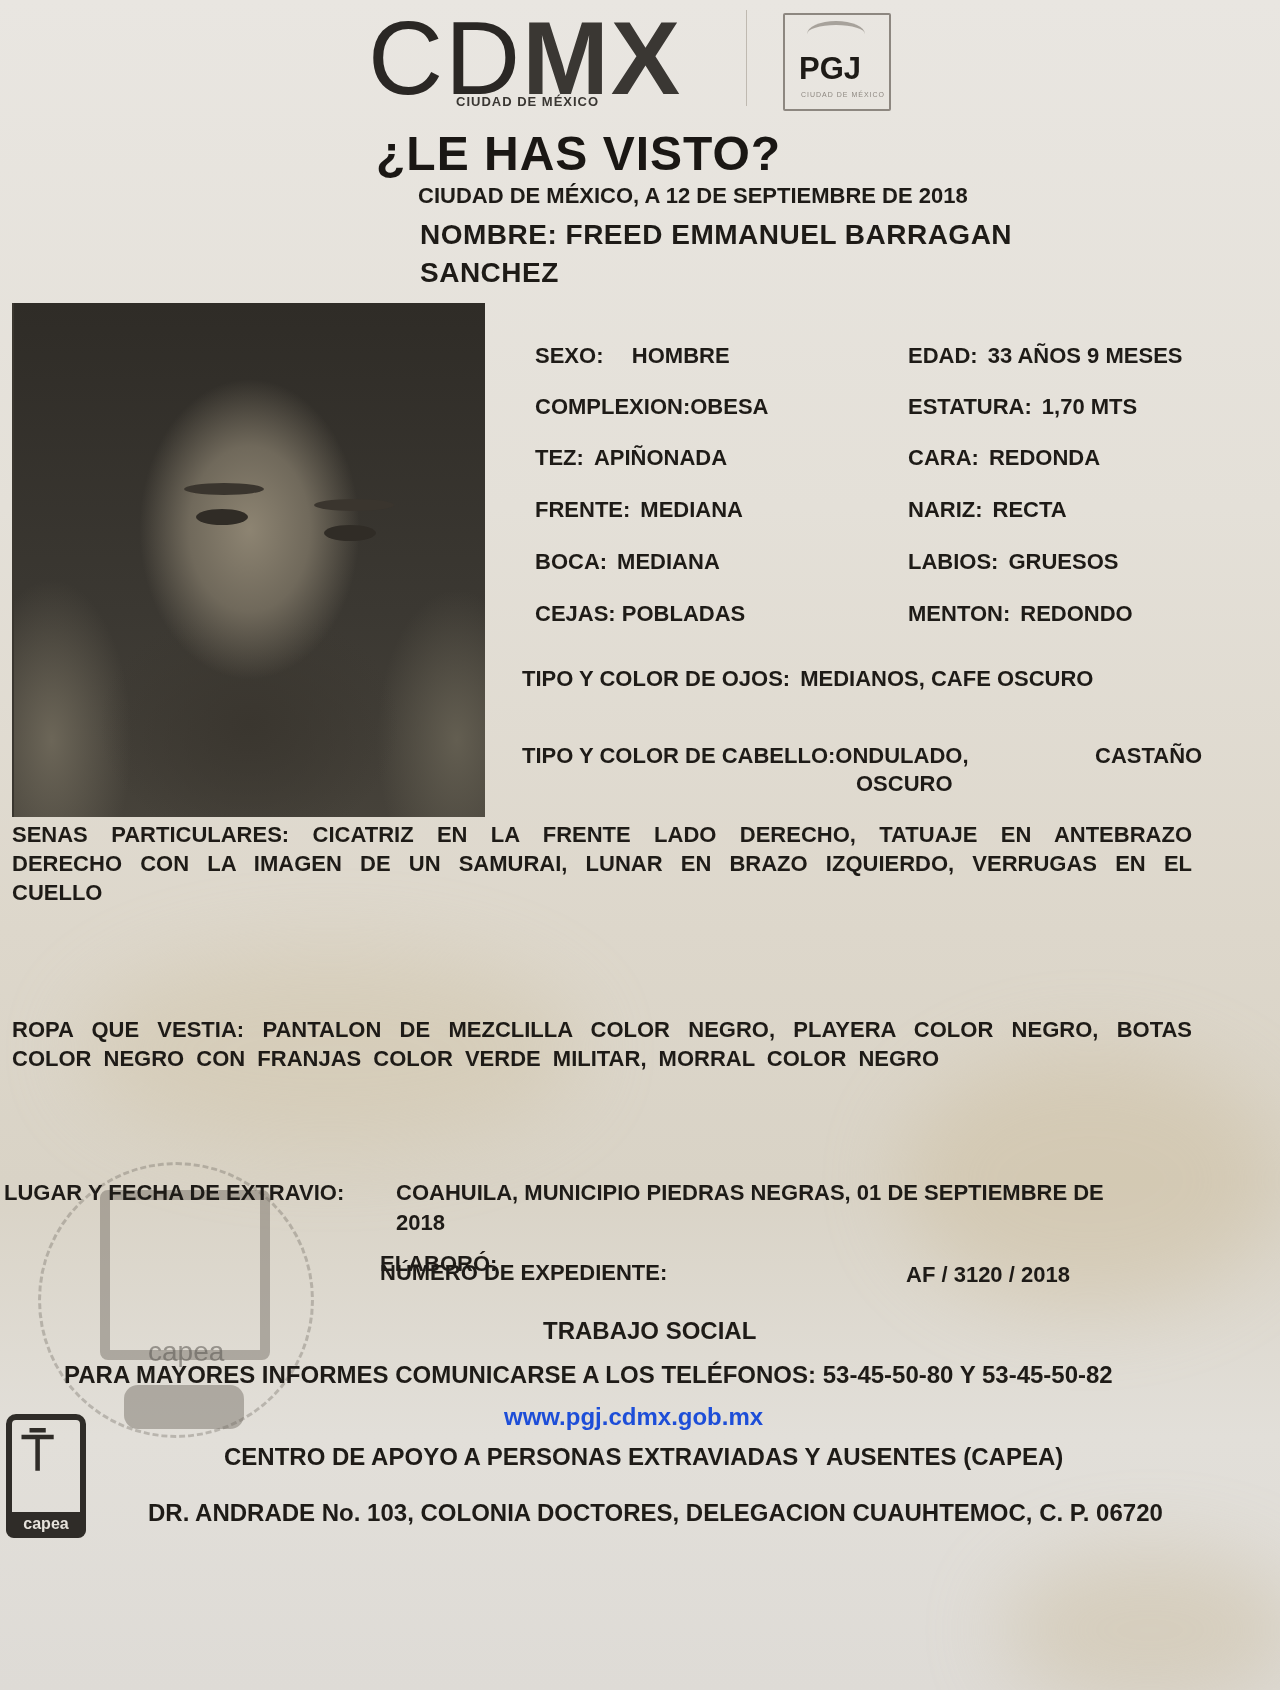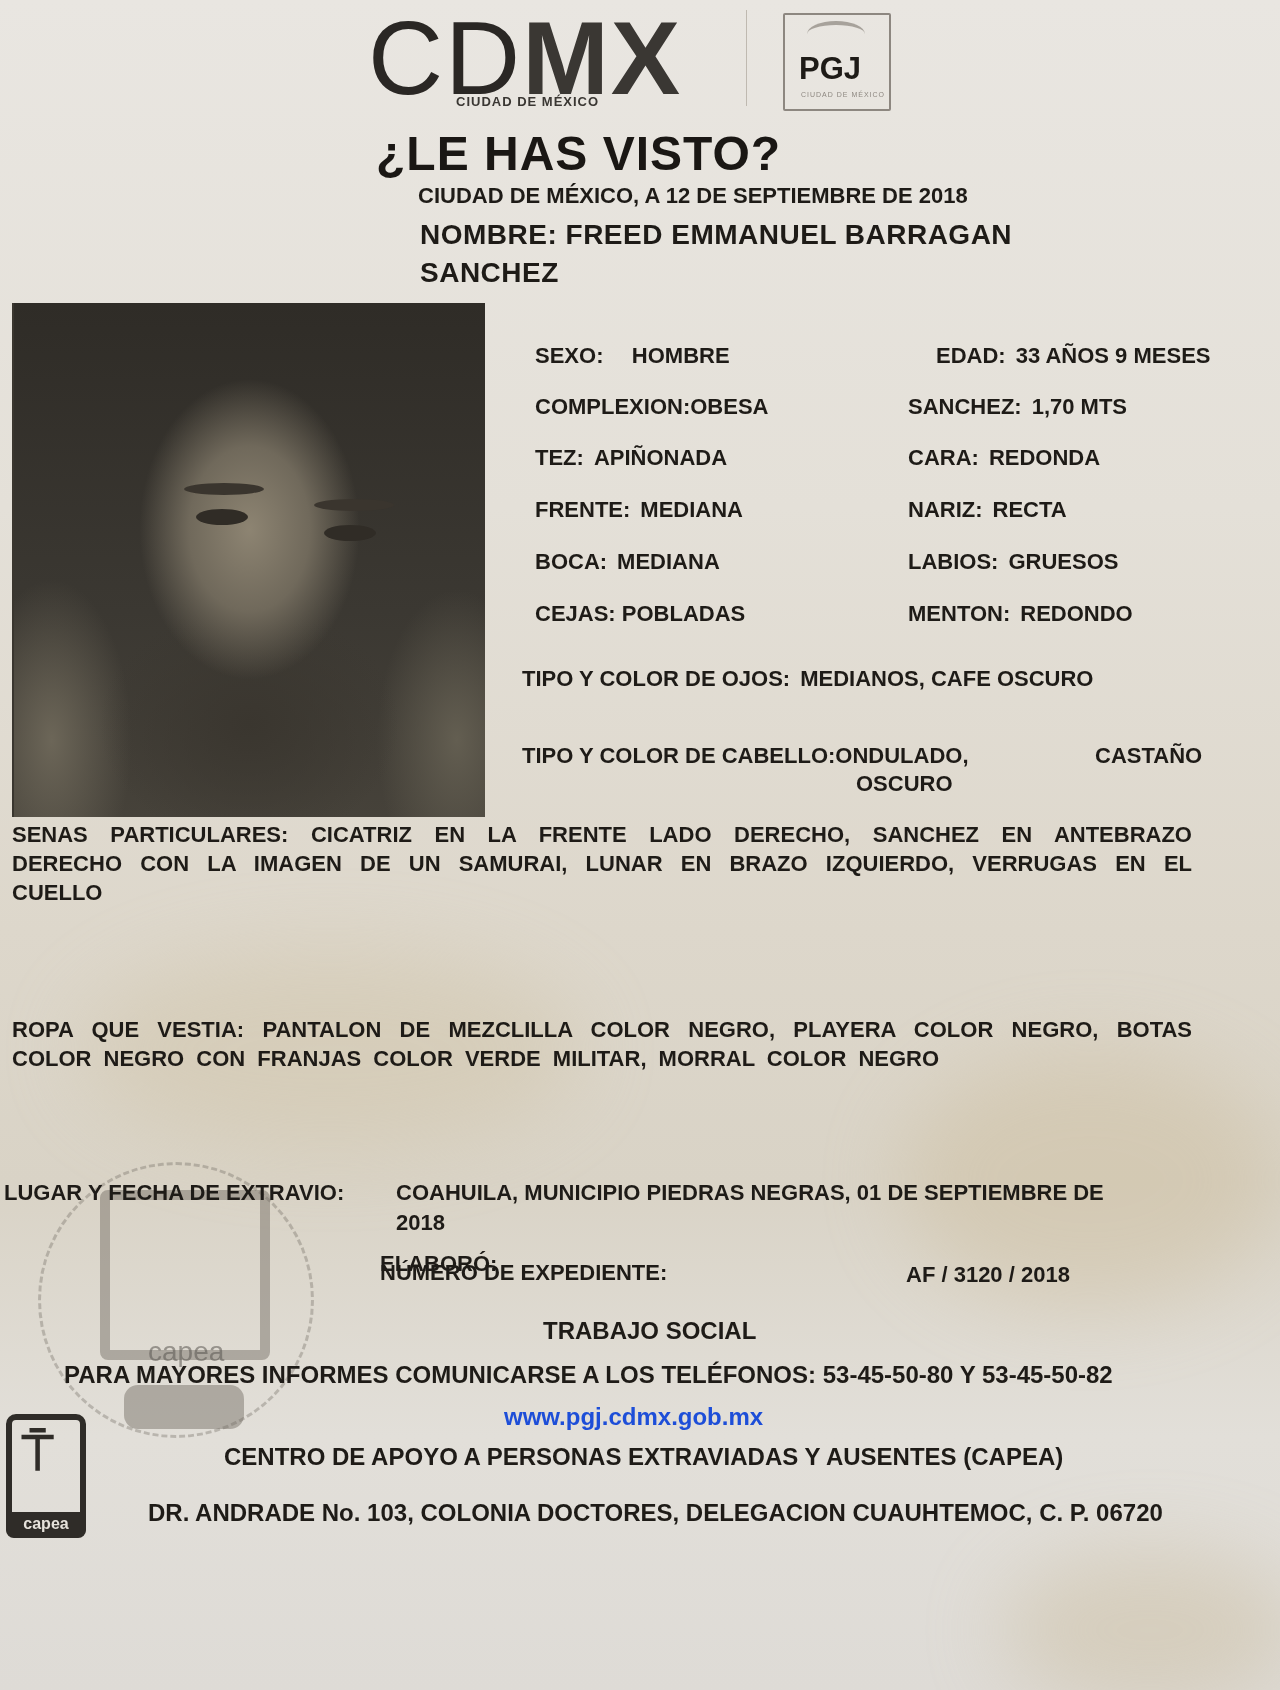--- a/index.html
+++ b/index.html
@@ -91,33 +91,33 @@
   <div class="eye" style="left:310px;top:222px;"></div>
 </div>
 
 <div class="abs attr" style="left:535px;top:343px;"><span class="lbl">SEXO:</span>&nbsp;&nbsp;&nbsp;<span>HOMBRE</span></div>
 <div class="abs attr" style="left:535px;top:394px;"><span>COMPLEXION:</span><span>OBESA</span></div>
 <div class="abs attr" style="left:535px;top:445px;"><span class="lbl">TEZ:</span><span>APIÑONADA</span></div>
 <div class="abs attr" style="left:535px;top:497px;"><span class="lbl">FRENTE:</span><span>MEDIANA</span></div>
 <div class="abs attr" style="left:535px;top:549px;"><span class="lbl">BOCA:</span><span>MEDIANA</span></div>
 <div class="abs attr" style="left:535px;top:601px;"><span>CEJAS:</span> <span>POBLADAS</span></div>
 
-<div class="abs attr" style="left:908px;top:343px;margin-left:28px;"><span class="lbl">EDAD:</span><span>33 AÑOS 9 MESES</span></div>
-<div class="abs attr" style="left:908px;top:394px;"><span class="lbl">SANCHEZ:</span><span>1,70 MTS</span></div>
+<div class="abs attr" style="left:908px;top:343px;"><span class="lbl">EDAD:</span><span>33 AÑOS 9 MESES</span></div>
+<div class="abs attr" style="left:908px;top:394px;"><span class="lbl">ESTATURA:</span><span>1,70 MTS</span></div>
 <div class="abs attr" style="left:908px;top:445px;"><span class="lbl">CARA:</span><span>REDONDA</span></div>
 <div class="abs attr" style="left:908px;top:497px;"><span class="lbl">NARIZ:</span><span>RECTA</span></div>
 <div class="abs attr" style="left:908px;top:549px;"><span class="lbl">LABIOS:</span><span>GRUESOS</span></div>
 <div class="abs attr" style="left:908px;top:601px;"><span class="lbl">MENTON:</span><span>REDONDO</span></div>
 
 <div class="abs attr" style="left:522px;top:666px;"><span class="lbl">TIPO Y COLOR DE OJOS:</span><span>MEDIANOS, CAFE OSCURO</span></div>
 <div class="abs attr" style="left:522px;top:743px;"><span>TIPO Y COLOR DE CABELLO:</span><span>ONDULADO,</span></div>
 <div class="abs attr" style="left:1095px;top:743px;">CASTAÑO</div>
 <div class="abs attr" style="left:856px;top:771px;">OSCURO</div>
 
-<div class="abs para" style="top:820px;">SENAS PARTICULARES: CICATRIZ EN LA FRENTE LADO DERECHO, SANCHEZ EN ANTEBRAZO DERECHO CON LA IMAGEN DE UN SAMURAI, LUNAR EN BRAZO IZQUIERDO, VERRUGAS EN EL CUELLO</div>
+<div class="abs para" style="top:820px;">SENAS PARTICULARES: CICATRIZ EN LA FRENTE LADO DERECHO, TATUAJE EN ANTEBRAZO DERECHO CON LA IMAGEN DE UN SAMURAI, LUNAR EN BRAZO IZQUIERDO, VERRUGAS EN EL CUELLO</div>
 <div class="abs para" style="top:1015px;">ROPA QUE VESTIA: PANTALON DE MEZCLILLA COLOR NEGRO, PLAYERA COLOR NEGRO, BOTAS COLOR NEGRO CON FRANJAS COLOR VERDE MILITAR, MORRAL COLOR NEGRO</div>
 
 <div class="abs stamp"></div>
 <div class="abs stamp-logo"></div>
 <div class="abs stamp-text">capea</div>
 <div class="abs stamp-pill"></div>
 
 <div class="abs attr" style="left:4px;top:1180px;">LUGAR Y FECHA DE EXTRAVIO:</div>
 <div class="abs attr" style="left:396px;top:1180px;">COAHUILA,  MUNICIPIO PIEDRAS NEGRAS, 01 DE SEPTIEMBRE DE</div>
 <div class="abs attr" style="left:396px;top:1210px;">2018</div>

